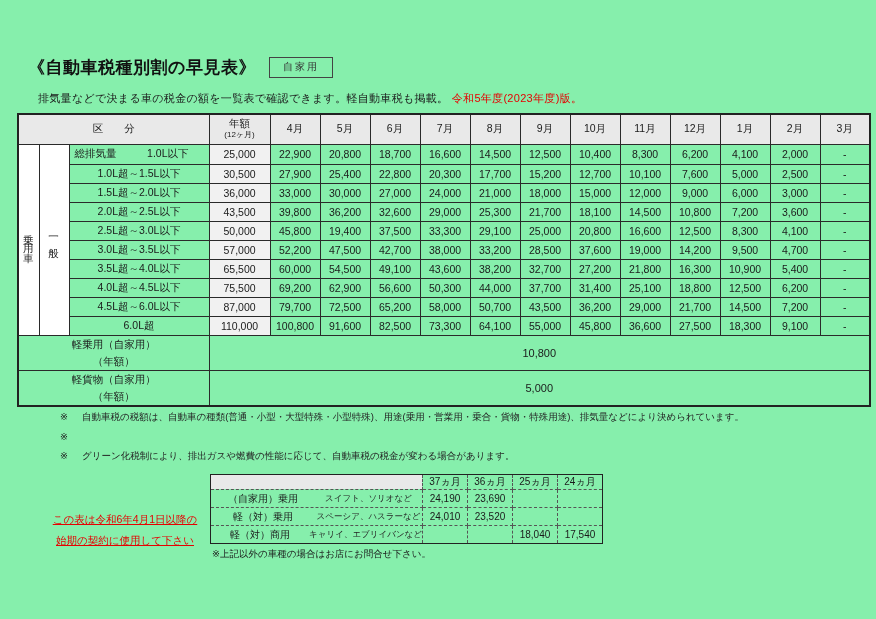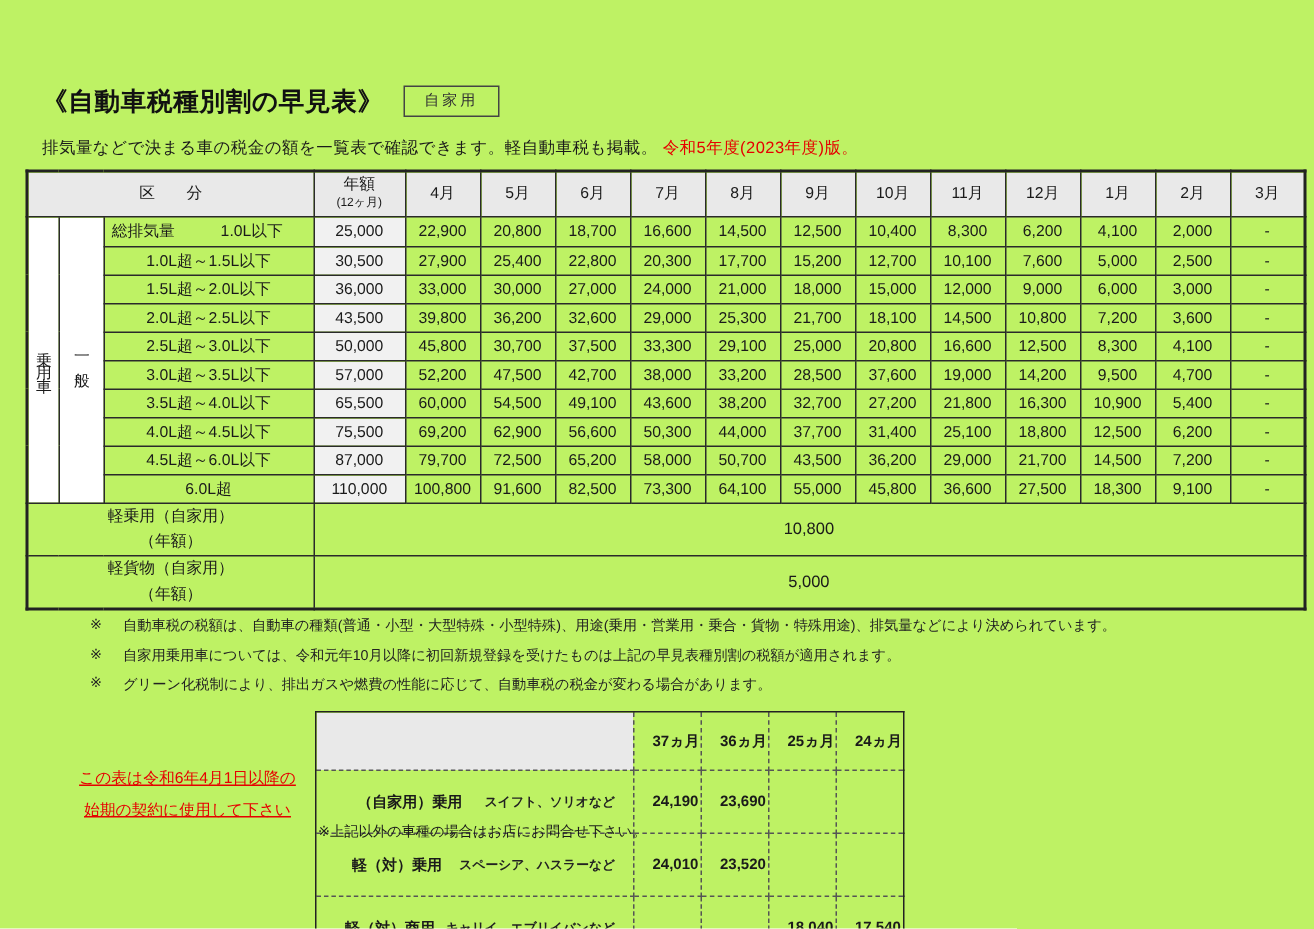--- a/index.html
+++ b/index.html
@@ -1,27 +1,27 @@
 <!DOCTYPE html>
 <html><head>
 <meta charset="utf-8">
 <style>
   * { margin:0; padding:0; box-sizing:border-box; }
   html,body { background:#fff; }
   body {
     width:876px; height:619px; position:relative; overflow:hidden;
     font-family:"Liberation Sans","DejaVu Sans",sans-serif; color:#1a1a1a;
   }
-  .page { position:absolute; inset:0; background:#bef264; }
+  .page { position:absolute; inset:0; background:#86efac; }
 
   
   .doc-title-row { position:absolute; left:28px; top:56px; display:flex; align-items:center; gap:13px; }
   .doc-title { font-size:17px; font-weight:bold; letter-spacing:0.5px; color:#111; }
   .badge { font-size:10px; border:1.5px solid #444; padding:2px 13px 3px; color:#333; letter-spacing:2px; }
-  .subtitle { position:absolute; left:28px; top:91px; font-size:11px; letter-spacing:0.3px; }
+  .subtitle { position:absolute; left:38px; top:91px; font-size:11px; letter-spacing:0.3px; }
   .red-text { color:#e60000; }
 
   
   table.tax {
     position:absolute; left:17px; top:113px; width:854px;
     border-collapse:collapse; table-layout:fixed; font-size:10.5px;
     border:2px solid #222;
   }
   table.tax th, table.tax td {
     border:1px solid #2a2a2a; text-align:center; vertical-align:middle;
@@ -51,21 +51,21 @@
   .ins-title { position:absolute; left:28px; top:485px; font-size:15px; font-weight:bold; color:#111; }
   .ins-red { position:absolute; left:30px; top:509px; width:190px; text-align:center;
              color:#e60000; font-size:10.5px; line-height:21px;text-decoration:underline; }
   table.ins {
     position:absolute; left:210px; top:474px; width:392px;
     border-collapse:collapse; table-layout:fixed; font-size:10px;
     border:1.5px solid #222;
   }
   table.ins th, table.ins td {
     border:1px dashed #555; text-align:center; vertical-align:middle;
-    padding:12px; overflow:hidden; white-space:nowrap; font-weight:bold;
+    padding:0; overflow:hidden; white-space:nowrap; font-weight:normal;
   }
   table.ins thead th { height:15px; }
   table.ins thead th.corner { background:#e9e9e9; }
   table.ins tbody td { height:17px; }
   .ins-label { display:flex; align-items:center; height:17px; border:none; }
   td.ins-label-wrap { padding:0;margin-top:13px; }
   .ins-type { width:104px; text-align:center; }
   .ins-examples { flex:1; text-align:center; font-size:8.5px; color:#222; }
   .ins-foot { position:absolute; left:212px; top:548px; font-size:9.5px; }
 </style>
@@ -182,21 +182,21 @@
           <td>14,500</td>
           <td>10,800</td>
           <td>7,200</td>
           <td>3,600</td>
           <td>-</td>
         </tr>
         <tr>
           <td class="label-cell">2.5L超～3.0L以下</td>
           <td class="annual-cell">50,000</td>
           <td>45,800</td>
-          <td>30,700</td>
+          <td>19,400</td>
           <td>37,500</td>
           <td>33,300</td>
           <td>29,100</td>
           <td>25,000</td>
           <td>20,800</td>
           <td>16,600</td>
           <td>12,500</td>
           <td>8,300</td>
           <td>4,100</td>
           <td>-</td>
@@ -298,21 +298,20 @@
       </tbody>
   </table>
 
   <div class="notes">
     <div class="note-line">
       <span class="marker">※</span>
       <span>自動車税の税額は、自動車の種類(普通・小型・大型特殊・小型特殊)、用途(乗用・営業用・乗合・貨物・特殊用途)、排気量などにより決められています。</span>
     </div>
     <div class="note-line">
       <span class="marker">※</span>
-      <span>自家用乗用車については、令和元年10月以降に初回新規登録を受けたものは上記の早見表種別割の税額が適用されます。</span>
     </div>
     <div class="note-line">
       <span class="marker">※</span>
       <span>グリーン化税制により、排出ガスや燃費の性能に応じて、自動車税の税金が変わる場合があります。</span>
     </div>
   </div>
 
   <div class="ins-red">
     <div>この表は令和6年4月1日以降の</div>
     <div>始期の契約に使用して下さい</div>

